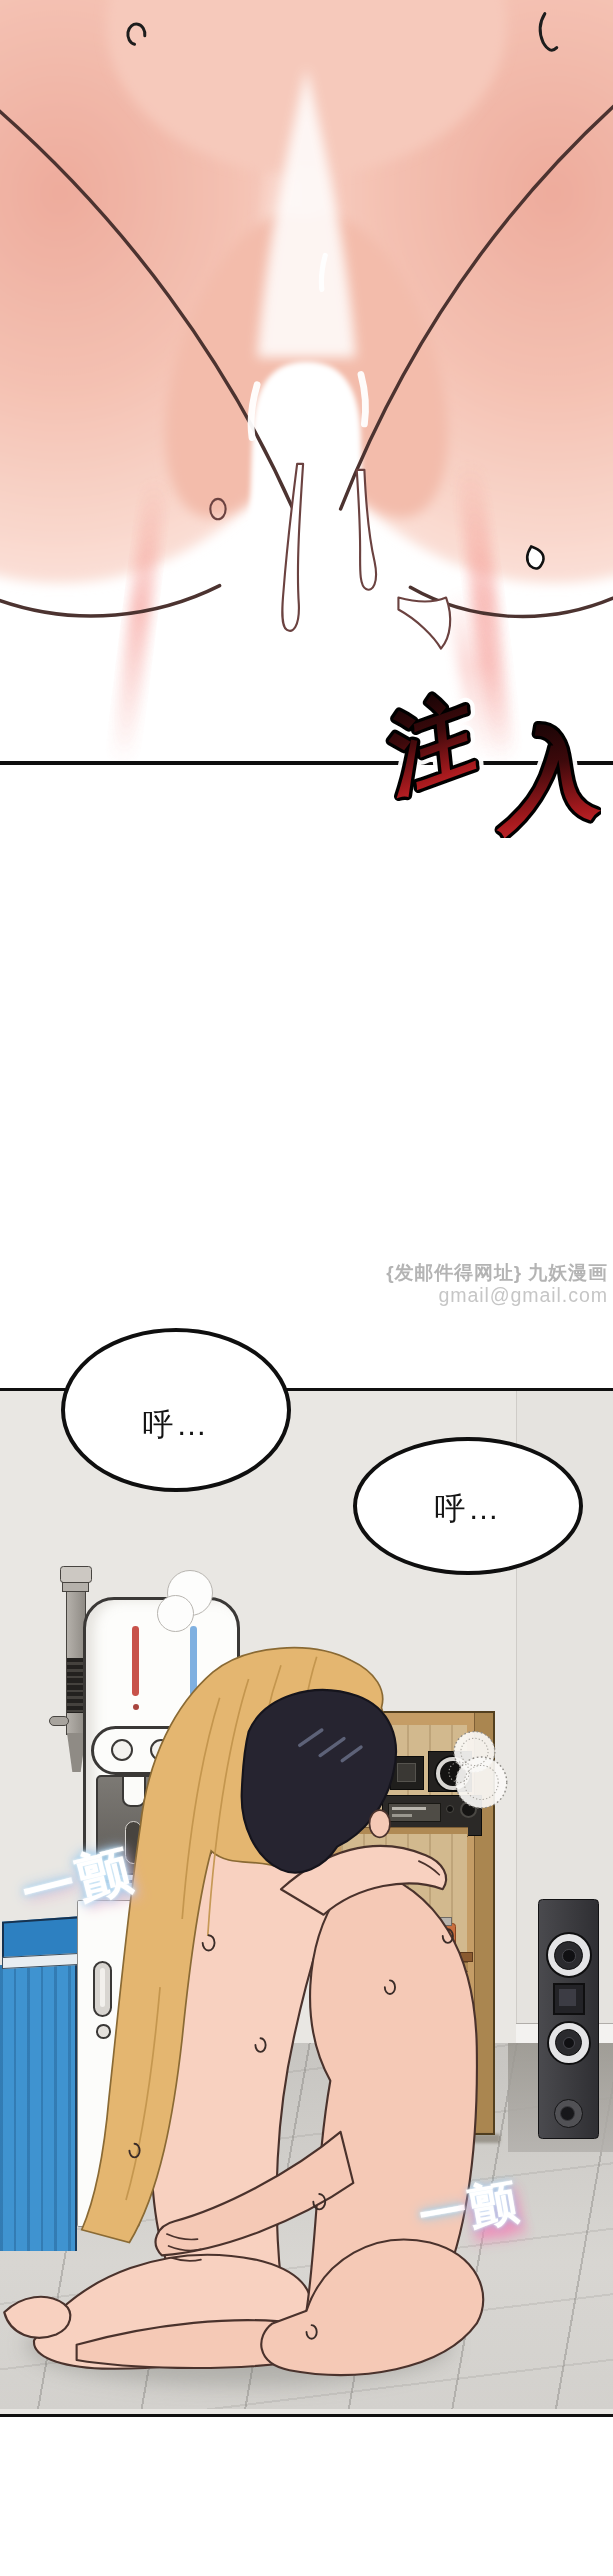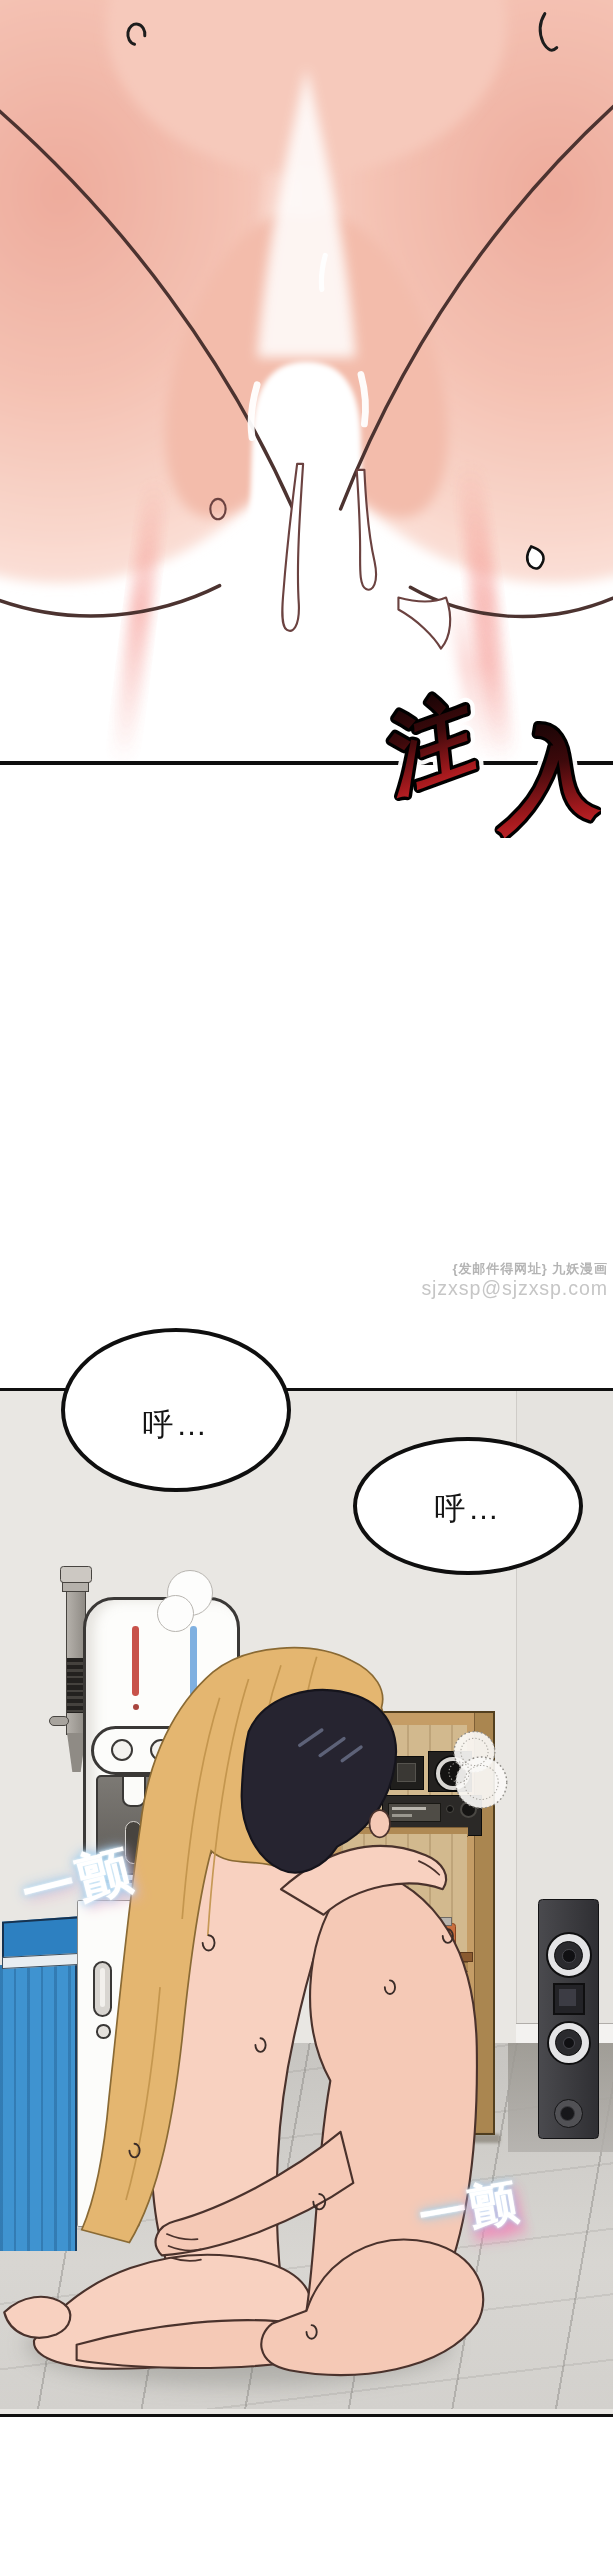--- a/index.html
+++ b/index.html
@@ -16,21 +16,21 @@
   #divider-top{left:0;top:761px;width:613px;height:4.3px;background:#0e0e0e;z-index:4;}
 
   
   #calligraphy{left:373px;top:674px;width:228px;height:164px;z-index:6;}
   #calligraphy text{
     font-family:"Liberation Sans",sans-serif;font-weight:900;font-style:italic;
   }
 
   
   #watermark{right:5.1px;top:1262px;text-align:right;z-index:2;line-height:1.15;}
-  #watermark .wm1{font-size:13px;font-weight:bold;color:#b4b4b4;letter-spacing:0.9px;}
+  #watermark .wm1{font-size:19px;font-weight:bold;color:#b4b4b4;letter-spacing:0.9px;}
   #watermark .wm2{font-size:19.6px;color:#c6c6c6;letter-spacing:0.9px;}
 
   
   #scene{
     left:0;top:1388px;width:613px;height:1029px;
     background:#e9e7e3;
     border-top:3.4px solid #101010;border-bottom:3.4px solid #101010;
     overflow:hidden;z-index:1;
   }
   
@@ -224,21 +224,21 @@
       <text x="138" y="164" font-size="122" transform="rotate(-10 190 110)">入</text>
     </g>
     <g stroke="#000000" stroke-width="8" fill="url(#gInk)" stroke-linejoin="round" style="paint-order:stroke;">
       <text x="8" y="120" font-size="104" transform="rotate(-20 60 80)">注</text>
       <text x="138" y="164" font-size="122" transform="rotate(-10 190 110)">入</text>
     </g>
   </svg>
 
   <div id="watermark" class="abs">
     <div class="wm1">{发邮件得网址} 九妖漫画</div>
-    <div class="wm2">sjzxsp@sjzxsp.com</div>
+    <div class="wm2">gmail@gmail.com</div>
   </div>
 
   <div id="scene" class="abs">
 
     <div class="abs wall-right"></div>
     <div class="abs baseboard"></div>
     <div class="abs floor"></div>
     <div class="abs floor-dark-wedge"></div>
     <div class="abs floor-shadow"></div>
 

